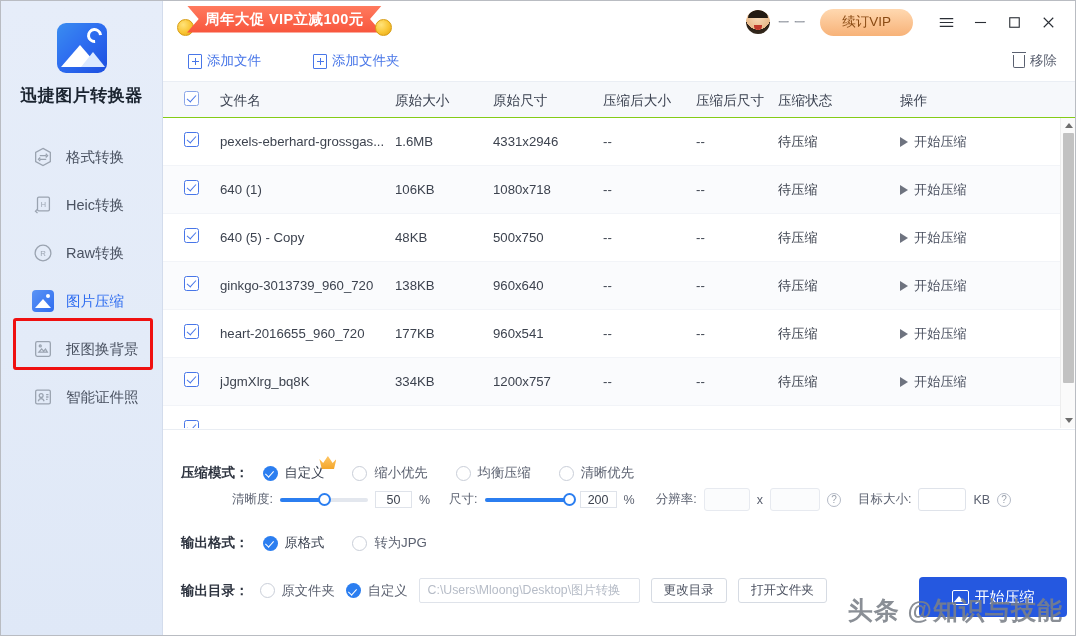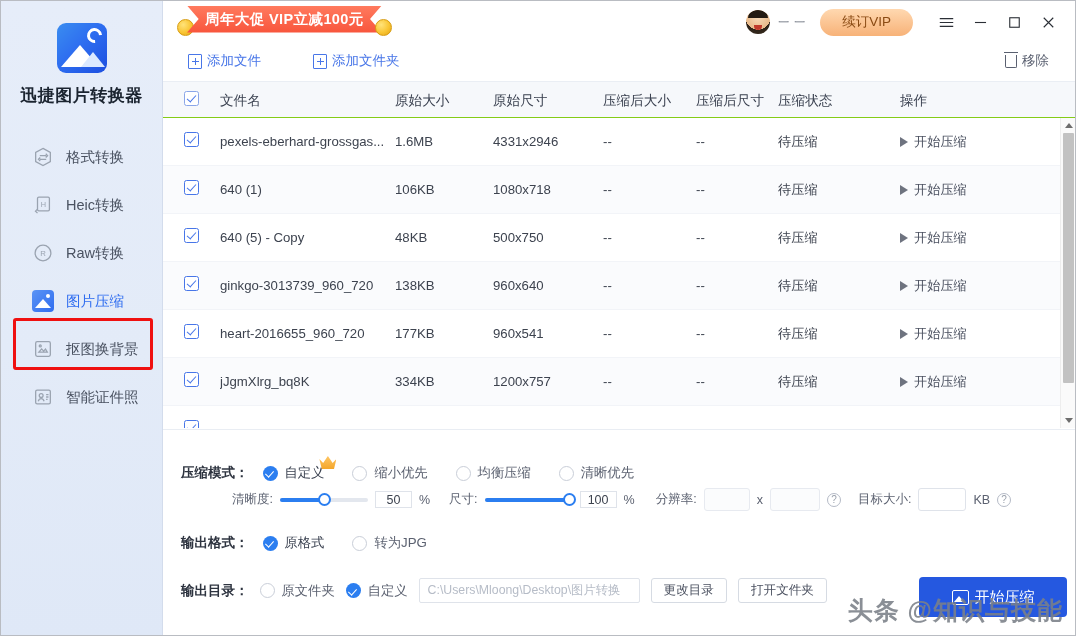--- a/index.html
+++ b/index.html
@@ -151,21 +151,21 @@
     margin-right: 16px;
   }
   .winbtn {
     width: 34px; height: 42px; display: flex;
     align-items: center; justify-content: center;
     cursor: pointer; color: #2b2f36;
   }
 
   
   #actionbar {
-    position: absolute; left: 162px; top: 42px; right: 12px; height: 38px;
+    position: absolute; left: 162px; top: 42px; right: 4px; height: 38px;
     background: #ffffff;
   }
   .act {
     position: absolute; top: 9px; display: flex; align-items: center;
     gap: 5px; cursor: pointer; font-size: 13.5px; color: #4876e8;
   }
   #act-file { left: 25px; }
   #act-folder { left: 150px; }
   #act-remove { right: 14px; color: #5a6070; }
   .sq-ico {
@@ -634,21 +634,21 @@
       </span>
       <span class="numbox">50</span>
       <span class="unit">%</span>
       <span class="unit" style="margin-left:12px;">尺寸:</span>
       <span class="slider-wrap">
         <span class="track">
             <span class="fill" style="width:100%"></span>
             <span class="knob" style="left:78px"></span>
           </span>
       </span>
-      <span class="numbox">100</span>
+      <span class="numbox">200</span>
       <span class="unit">%</span>
 
       <span class="unit" style="margin-left:14px;">分辨率:</span>
       <span class="inbox" style="width:46px;"></span>
       <span class="unit">x</span>
       <span class="inbox" style="width:50px;"></span>
       <span class="qmark">?</span>
 
       <span class="unit" style="margin-left:10px;">目标大小:</span>
       <span class="inbox" style="width:48px;border-color:#dfe3ea;background:#fff;"></span>

